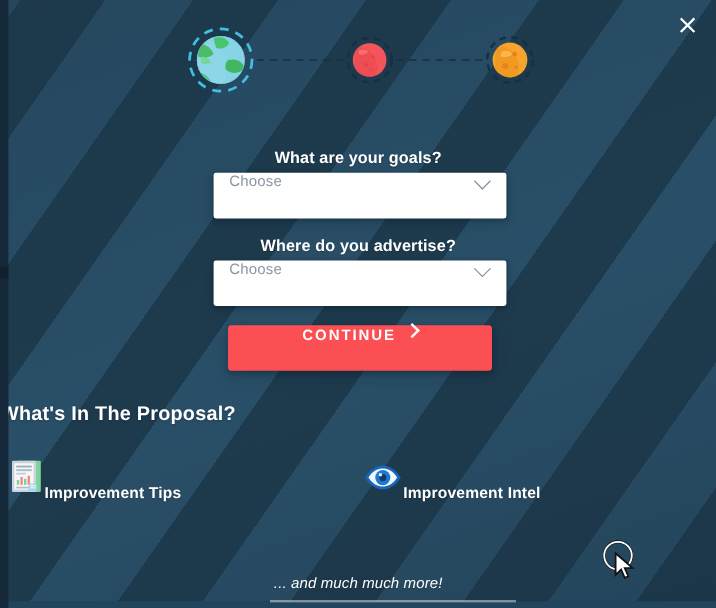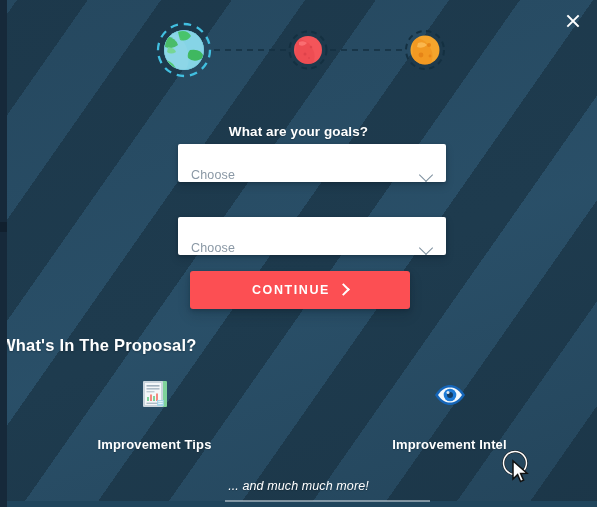--- a/index.html
+++ b/index.html
@@ -112,28 +112,28 @@
     font-weight: bold;
     letter-spacing: .1px;
     text-shadow: 0 1px 1px rgba(0,0,0,.22);
   }
   #label-goals { top: 112px; }
   #label-advertise { top: 185px; }
 
   .select-box {
     position: absolute;
     left: 178px;
-    width: 268px;
+    width: 244px;
     height: 38px;
     background: #ffffff;
     border-radius: 2px;
     box-shadow: 0 1px 3px rgba(8,20,30,.30), 0 4px 9px rgba(8,20,30,.16);
     cursor: pointer;
     display: flex;
-    align-items: flex-end;
+    align-items: flex-start;
     box-sizing: border-box;
     padding: 0 12px 0 13px;
   }
   #select-goals { top: 132px; }
   #select-advertise { top: 205px; }
 
   .select-value {
     flex: 1 1 auto;
     color: #8a98a5;
     font-size: 12.5px;
@@ -164,21 +164,21 @@
     border: none;
     border-radius: 3px;
     color: #ffffff;
     font-family: "Liberation Sans", sans-serif;
     font-size: 12.5px;
     font-weight: bold;
     letter-spacing: 1.6px;
     cursor: pointer;
     box-shadow: 0 2px 4px rgba(8,20,30,.26), 0 6px 14px rgba(8,20,30,.14);
     display: flex;
-    align-items: center;
+    align-items: flex-start;
     justify-content: center;
     gap: 9px;
   }
   #continue-btn .arrow {
     width: 9px; height: 9px;
     position: relative;
     top: -1px;
   }
   #continue-btn .arrow::before {
     content: "";
@@ -204,21 +204,21 @@
 
   #features {
     position: absolute;
     left: 7px; top: 366px;
     width: 590px;
     display: flex;
   }
   .feature {
     flex: 1 1 0;
     display: flex;
-    flex-direction: column;
+    flex-direction: row;
     align-items: center;
   }
   .feature-icon {
     height: 34px;
     display: flex;
     align-items: center;
     justify-content: center;
   }
   .feature-icon svg { display: block; }
   .feature-label {
@@ -336,20 +336,21 @@
 
   <div id="content">
 
     <div class="field-label" id="label-goals">What are your goals?</div>
 
     <div class="select-box" id="select-goals">
       <span class="select-value">Choose</span>
       <span class="chev"></span>
     </div>
 
+    <div class="field-label" id="label-advertise">Where do you advertise?</div>
 
     <div class="select-box" id="select-advertise">
       <span class="select-value">Choose</span>
       <span class="chev"></span>
     </div>
 
     <button id="continue-btn">
       <span>CONTINUE</span>
       <span class="arrow"></span>
     </button>

